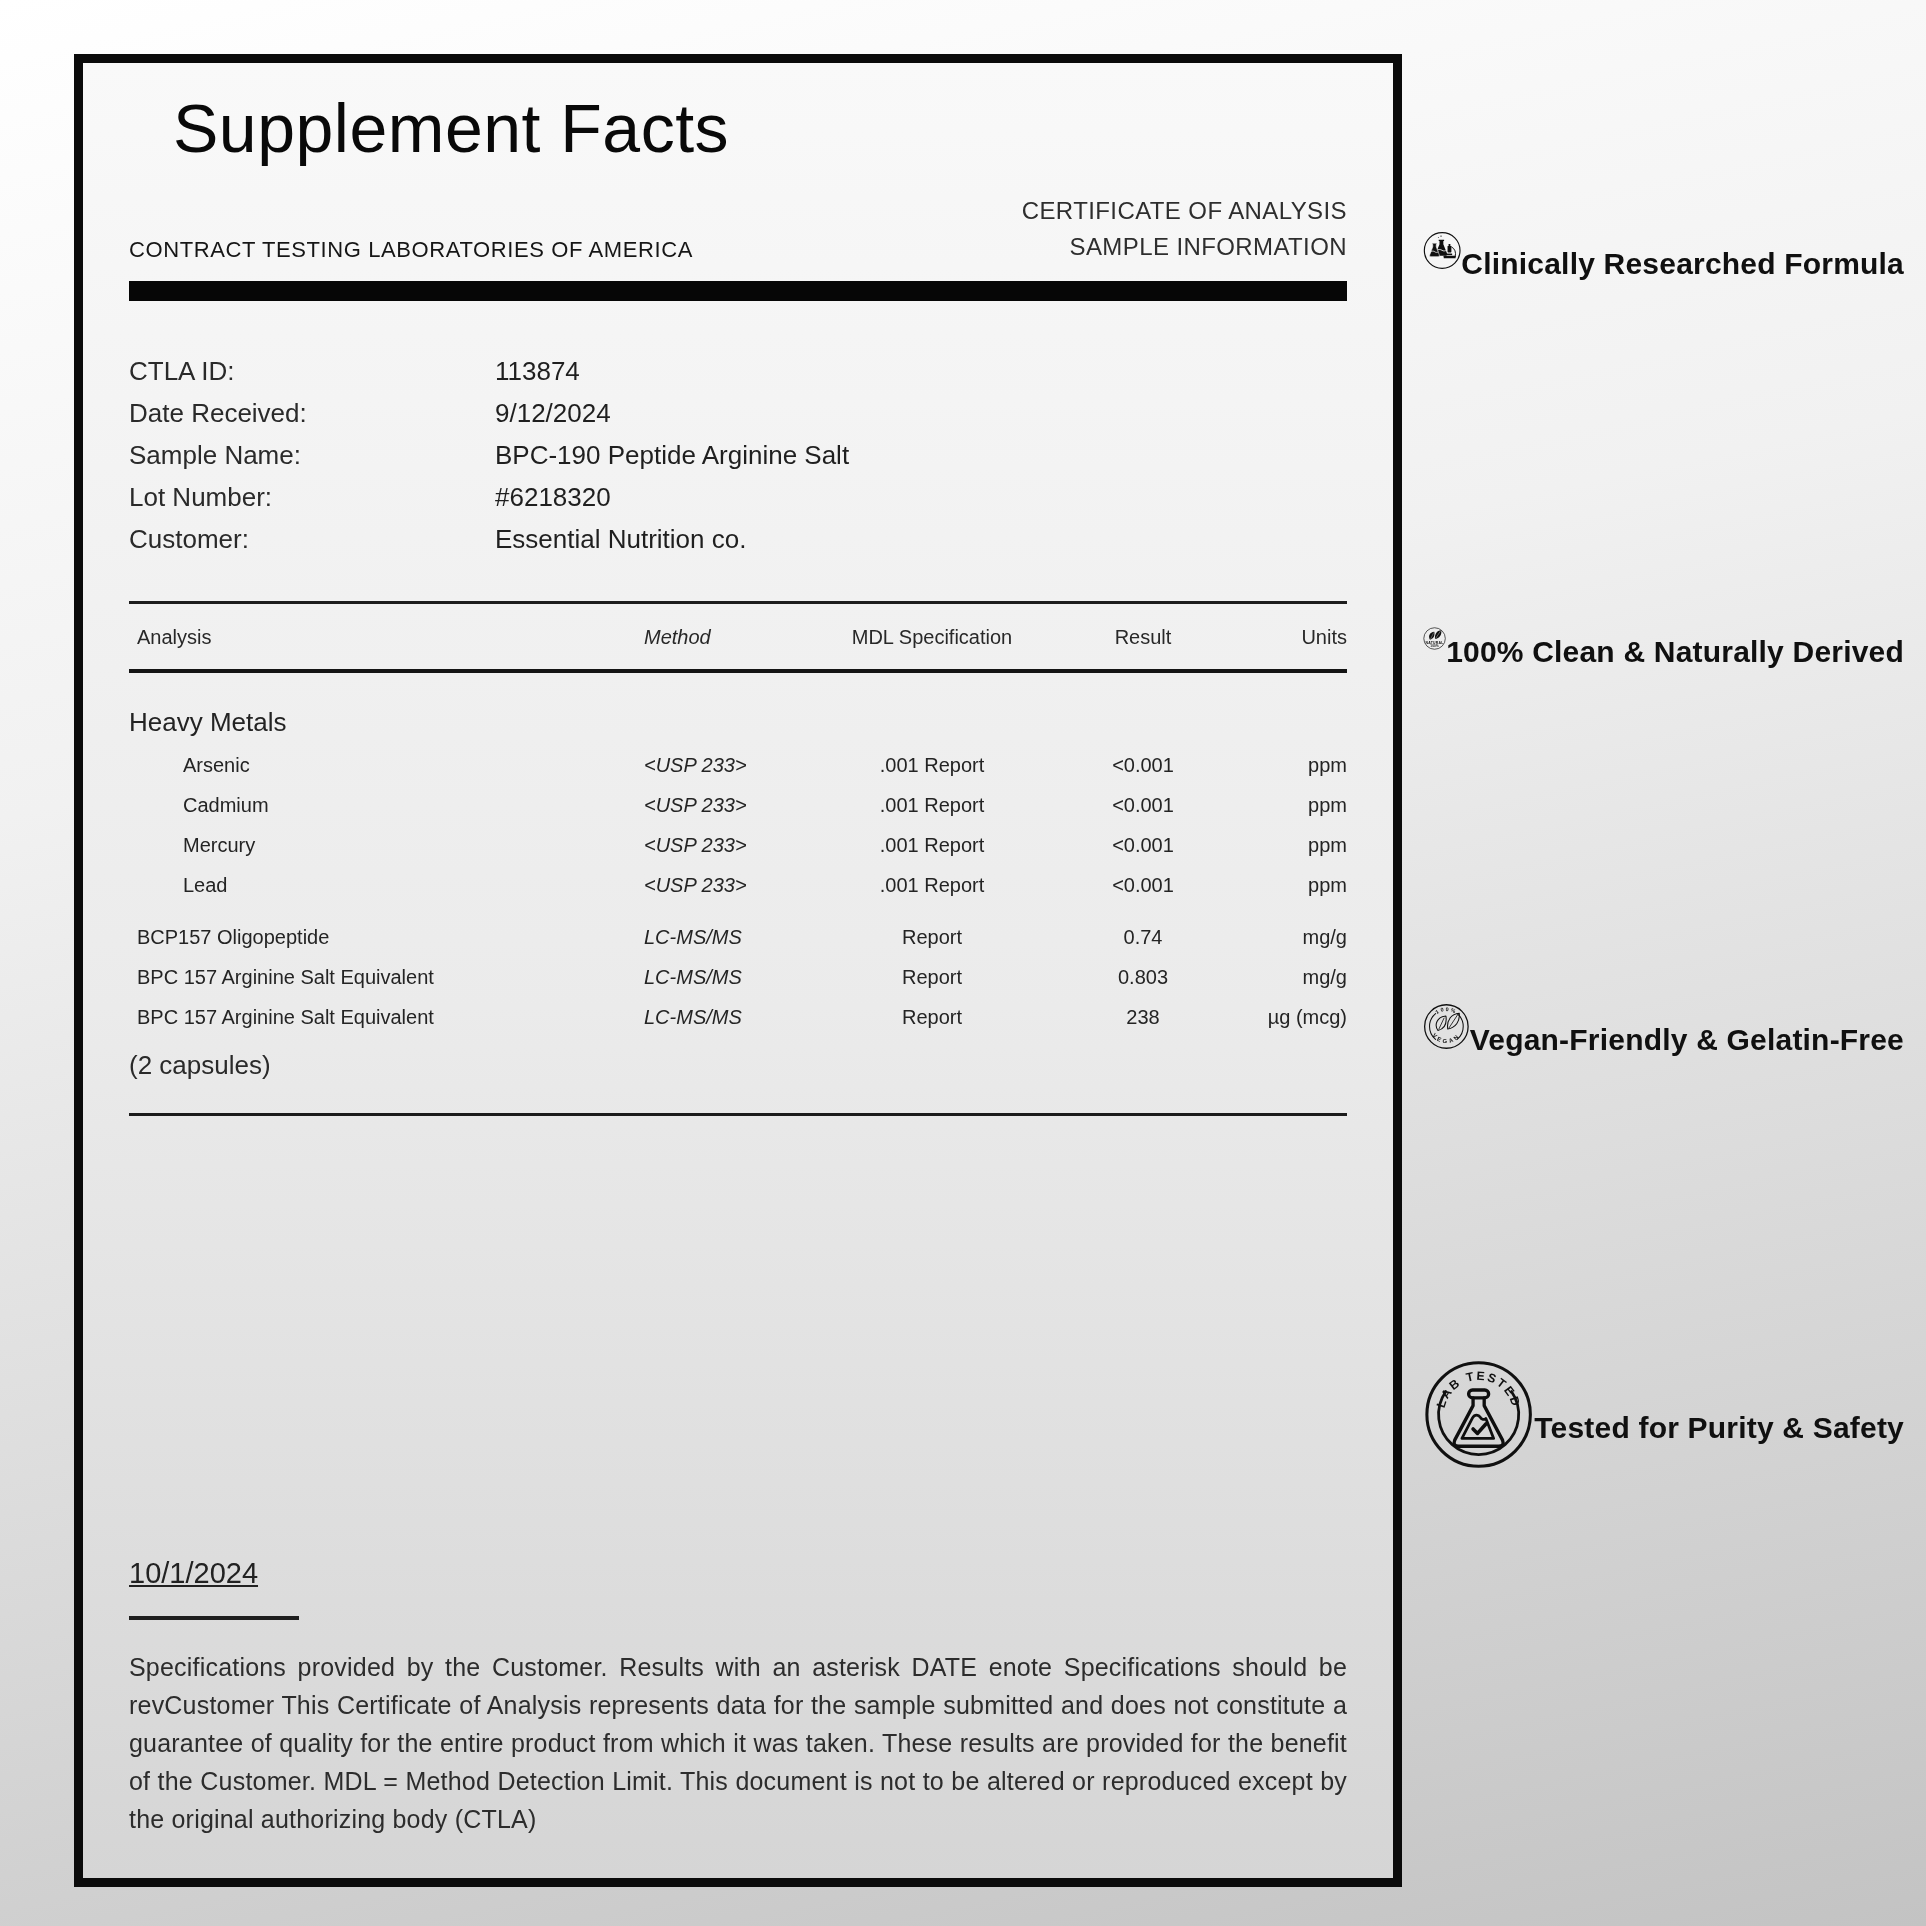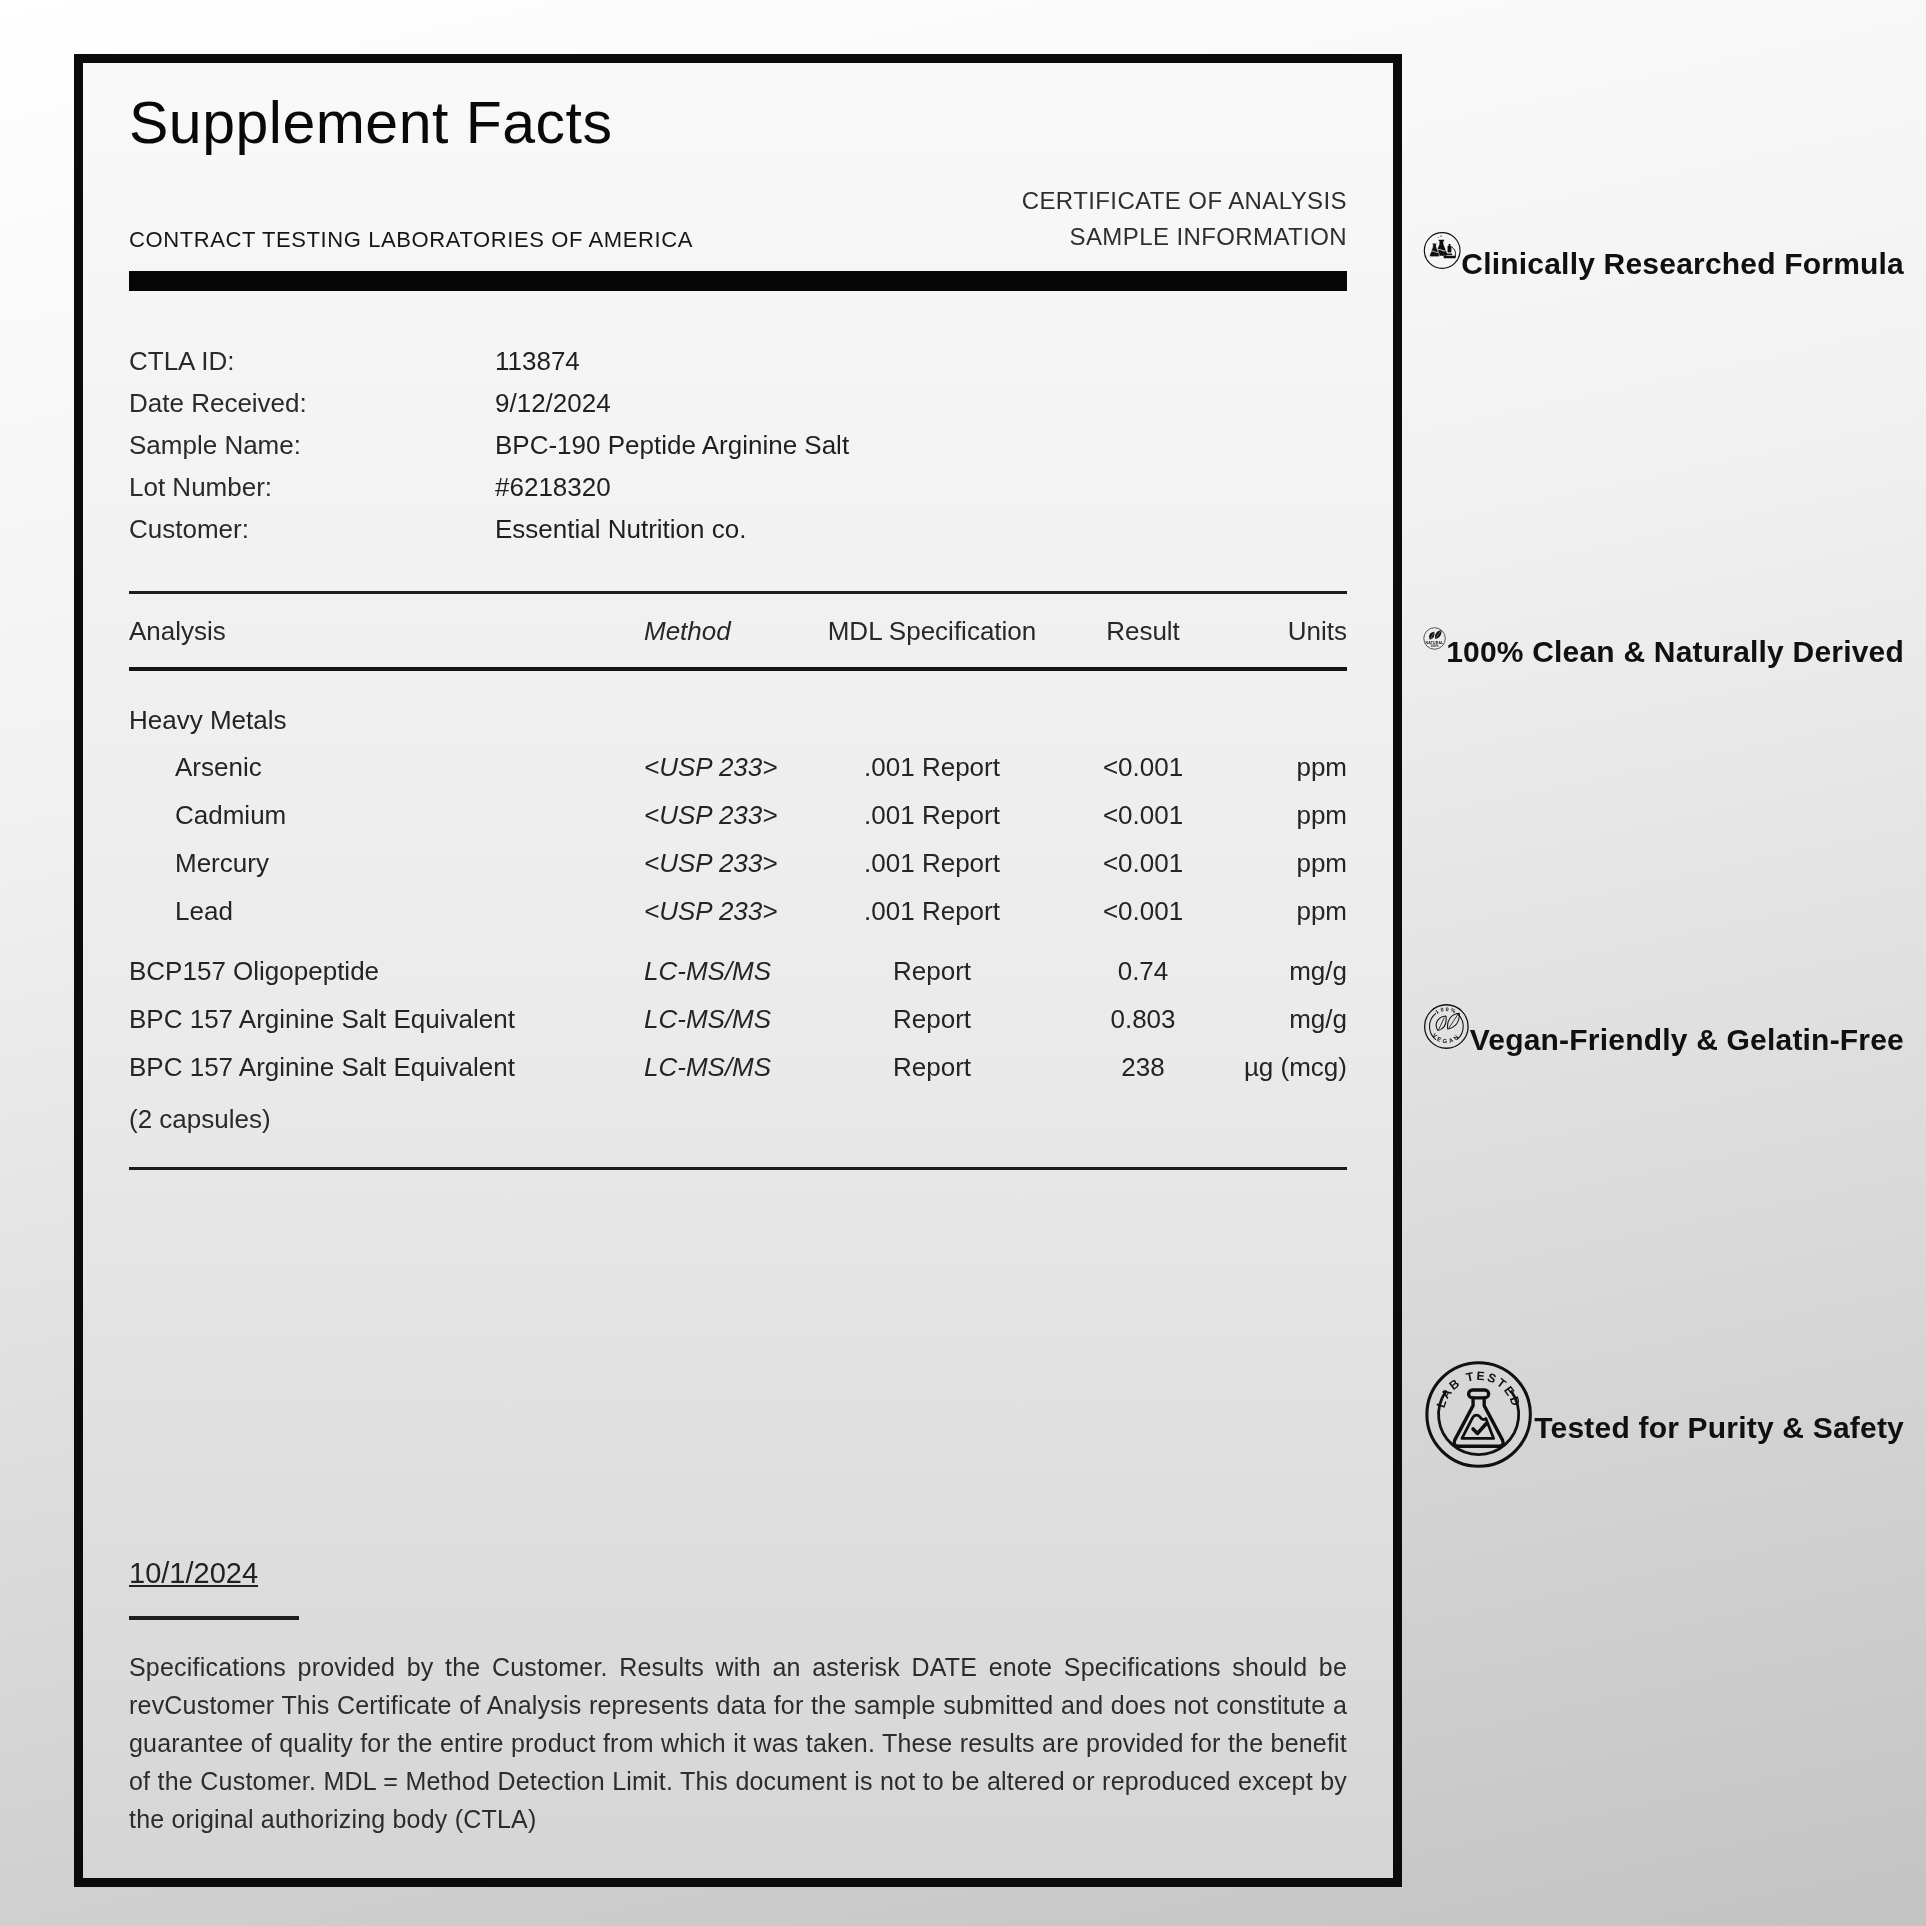--- a/index.html
+++ b/index.html
@@ -13,34 +13,34 @@
   }
   
   .doc {
     position:absolute; left:74px; top:54px;
     width:1328px; height:1833px;
     border:9px solid #0b0b0b;
     background:linear-gradient(180deg,#f9f9f9 0%,#ebebeb 52%,#d5d5d5 100%);
     padding:26px 46px 40px 46px;
     display:flex; flex-direction:column;
   }
-  .doc-title { font-size:59px; font-weight:500; letter-spacing:0.5px; color:#090909; margin-bottom:26px; }
+  .doc-title { font-size:68px; font-weight:500; letter-spacing:0.5px; color:#090909; margin-bottom:26px;margin-left:44px; }
   .subhead-row { display:flex; justify-content:space-between; align-items:flex-end; margin-bottom:16px; }
   .lab-name { font-size:22px; font-weight:500; letter-spacing:0.6px; color:#161616; padding-bottom:2px; }
   .hdr-right { text-align:right; font-size:24px; line-height:36px; color:#2e2e2e; letter-spacing:0.4px; }
   .black-bar { height:20px; background:#060606; margin-bottom:55px; }
 
   .info-grid { display:grid; grid-template-columns:366px 1fr; row-gap:11px; font-size:26px; color:#262626; margin-bottom:46px; }
   .info-grid .lbl { color:#2a2a2a; }
   .info-grid .val { color:#1f1f1f; }
 
   .rule-thin  { border-top:3px solid #1d1d1d; }
   .rule-mid   { border-top:4px solid #141414; }
 
-  .trow { display:grid; grid-template-columns:1fr 170px 236px 186px 111px; align-items:baseline; font-size:26px; color:#242424; }
+  .trow { display:grid; grid-template-columns:1fr 170px 236px 186px 111px; align-items:baseline; font-size:20px; color:#242424;margin-left:8px; }
   .trow .c-method { text-align:left;font-style:italic; }
   .trow .c-mdl    { text-align:center; }
   .trow .c-result { text-align:center; }
   .trow .c-units  { text-align:right; }
   .thead { padding:22px 0 20px 0; color:#282828; }
   .group-row { padding:34px 0 8px 0; font-size:26px; color:#232323; }
   .sub .c-analysis { padding-left:46px; }
   .metal { padding:8px 0 9px 0; }
   .pep   { padding:8px 0 9px 0; }
   .pep-first { margin-top:12px; }

